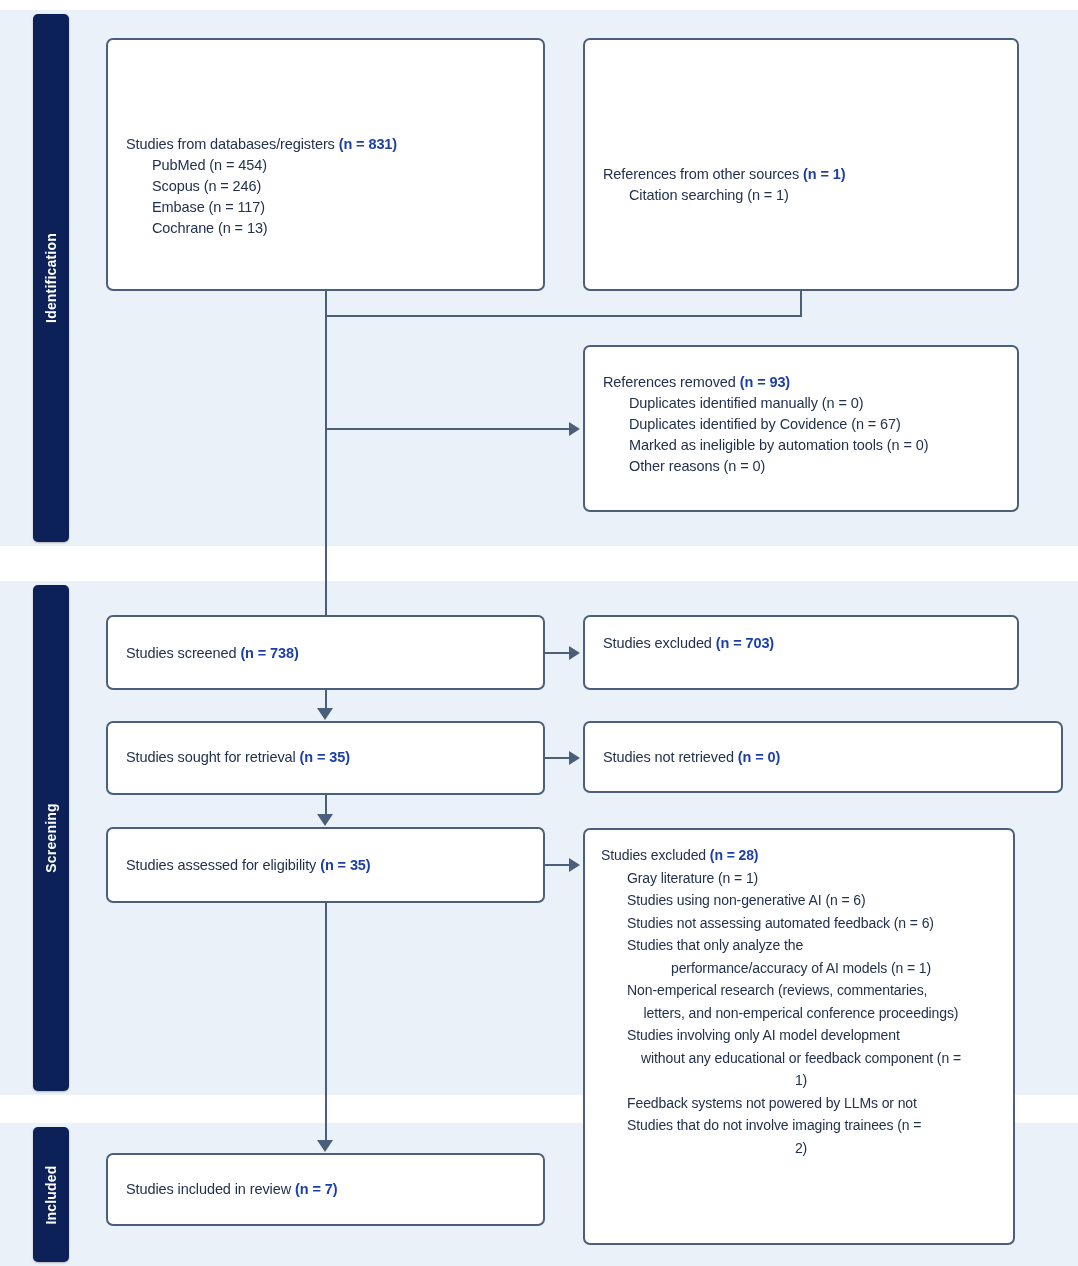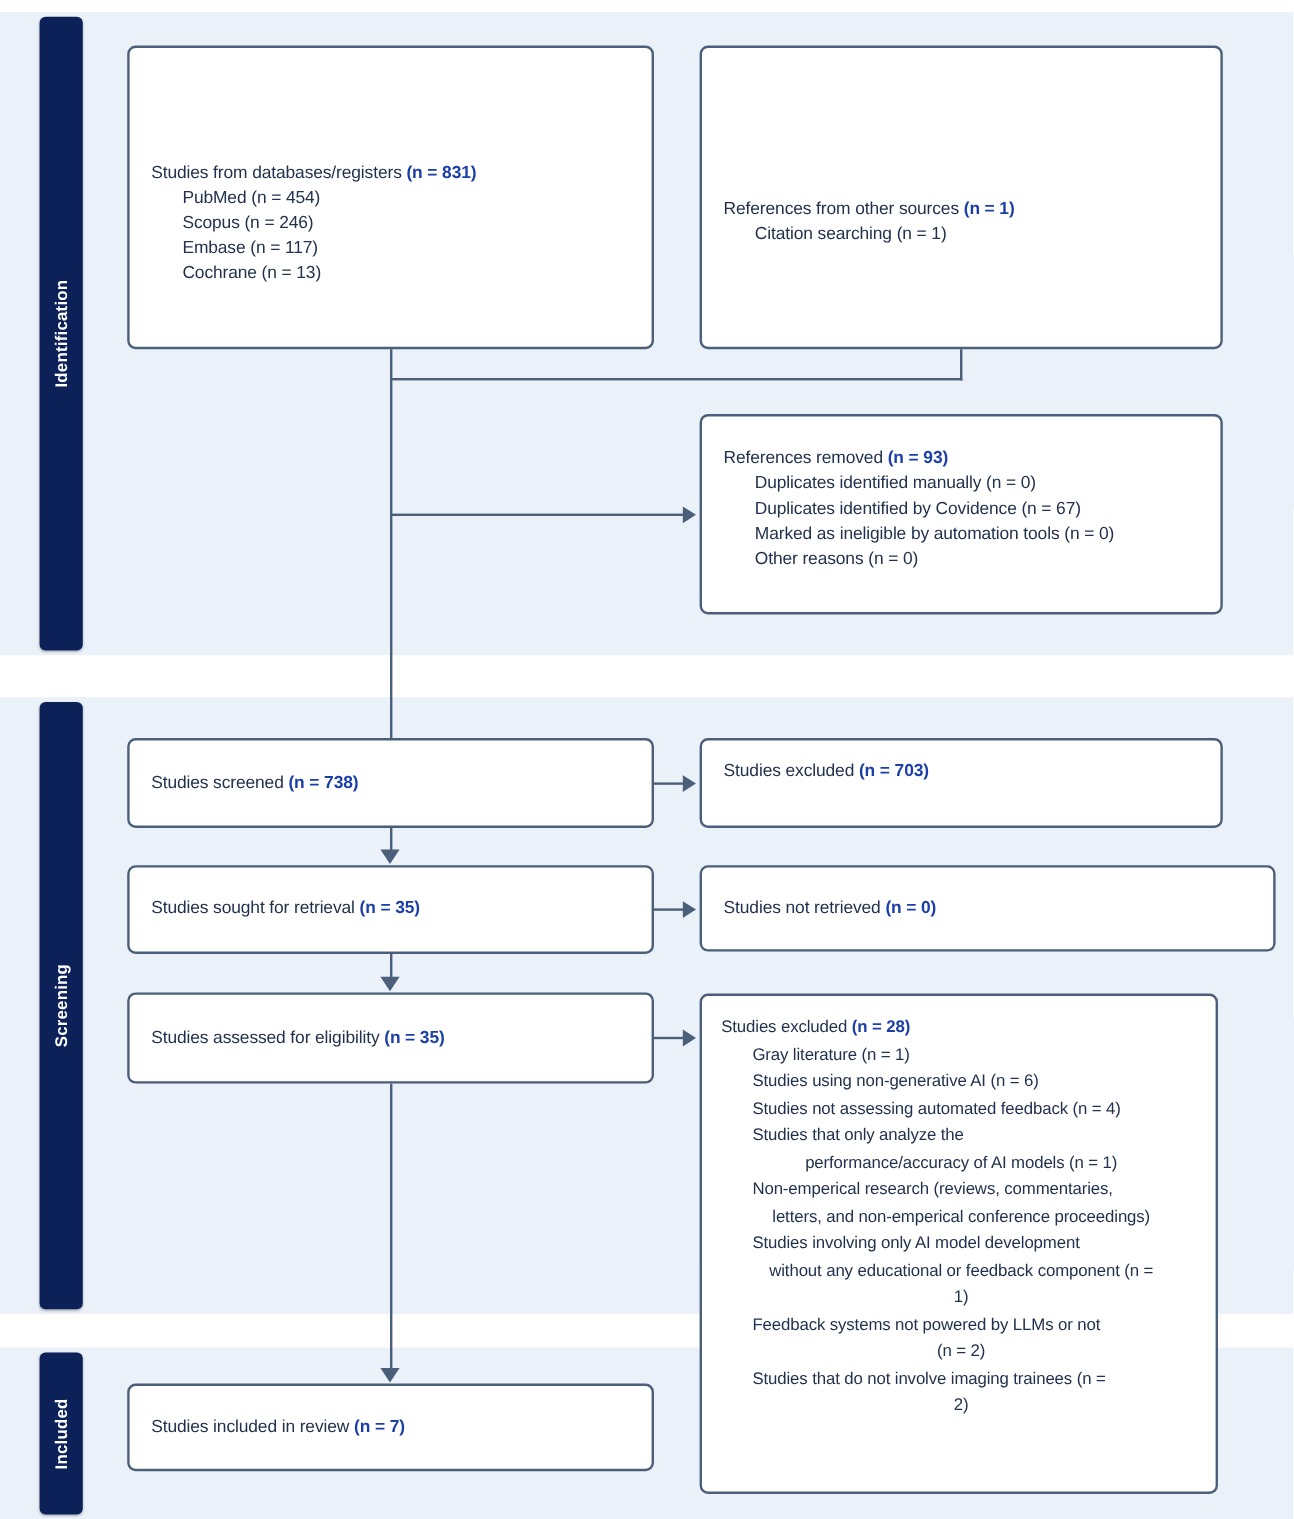--- a/index.html
+++ b/index.html
@@ -246,30 +246,29 @@
       <div class="title"><span>Studies assessed for eligibility </span><span class="n">(n = 35)</span></div>
     </div>
   </div>
 
   <div class="box" id="box-excluded-28">
     <div class="inner">
       <div class="title"><span>Studies excluded </span><span class="n">(n = 28)</span></div>
       <div id="excluded-28-reasons">
           <div class="sub">Gray literature (n = 1)</div>
           <div class="sub">Studies using non-generative AI (n = 6)</div>
-          <div class="sub">Studies not assessing automated feedback (n = 4)</div>
+          <div class="sub">Studies not assessing automated feedback (n = 6)</div>
           <div class="sub">Studies that only analyze the</div>
           <div class="sub cont">performance/accuracy of AI models (n = 1)</div>
           <div class="sub">Non-emperical research (reviews, commentaries,</div>
           <div class="sub cont">letters, and non-emperical conference proceedings)</div>
           <div class="sub">Studies involving only AI model development</div>
           <div class="sub cont">without any educational or feedback component (n =</div>
           <div class="sub cont">1)</div>
           <div class="sub">Feedback systems not powered by LLMs or not</div>
-          <div class="sub cont">(n = 2)</div>
           <div class="sub">Studies that do not involve imaging trainees (n =</div>
           <div class="sub cont">2)</div>
         </div>
     </div>
   </div>
 
   <div class="box" id="box-included">
     <div class="inner">
       <div class="title"><span>Studies included in review </span><span class="n">(n = 7)</span></div>
     </div>

